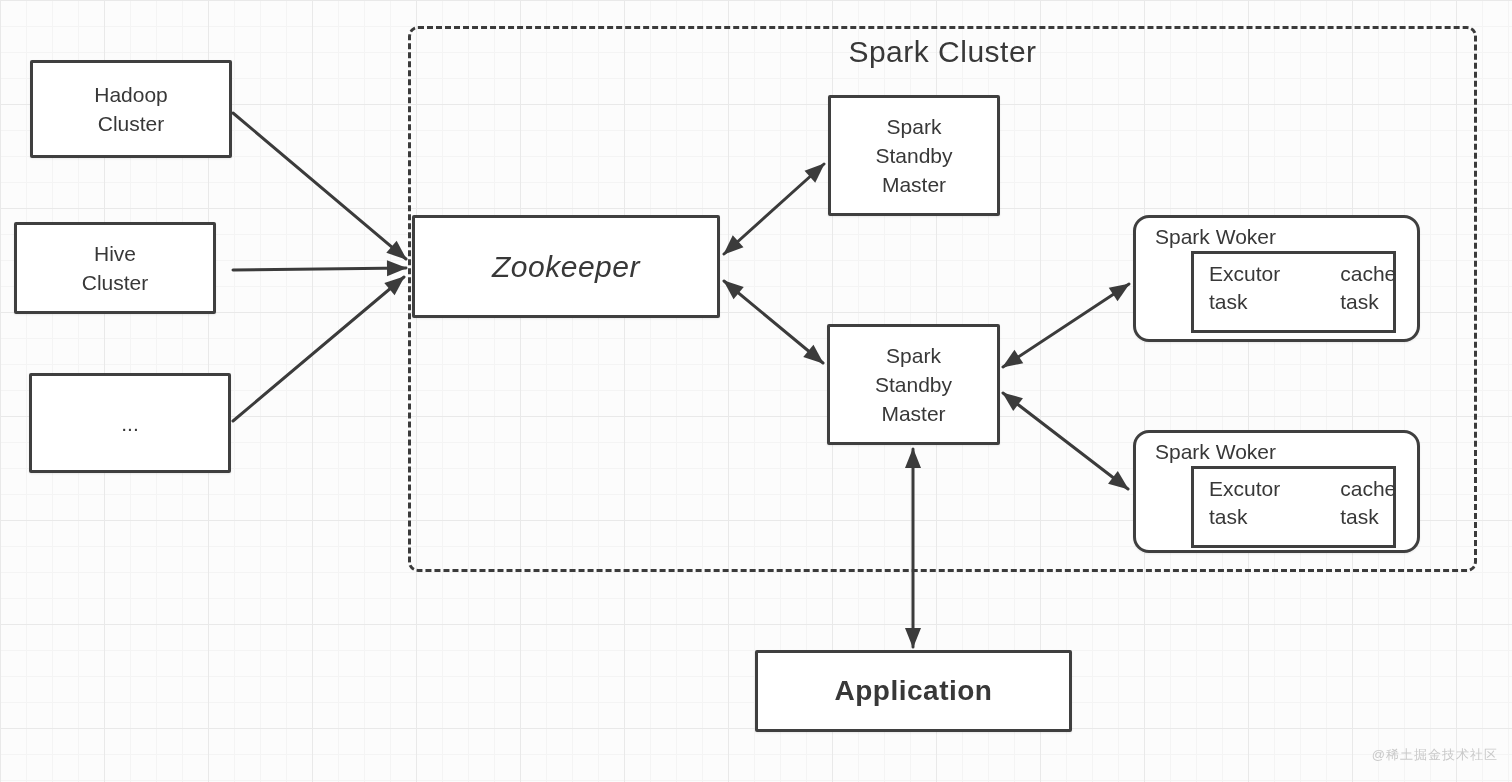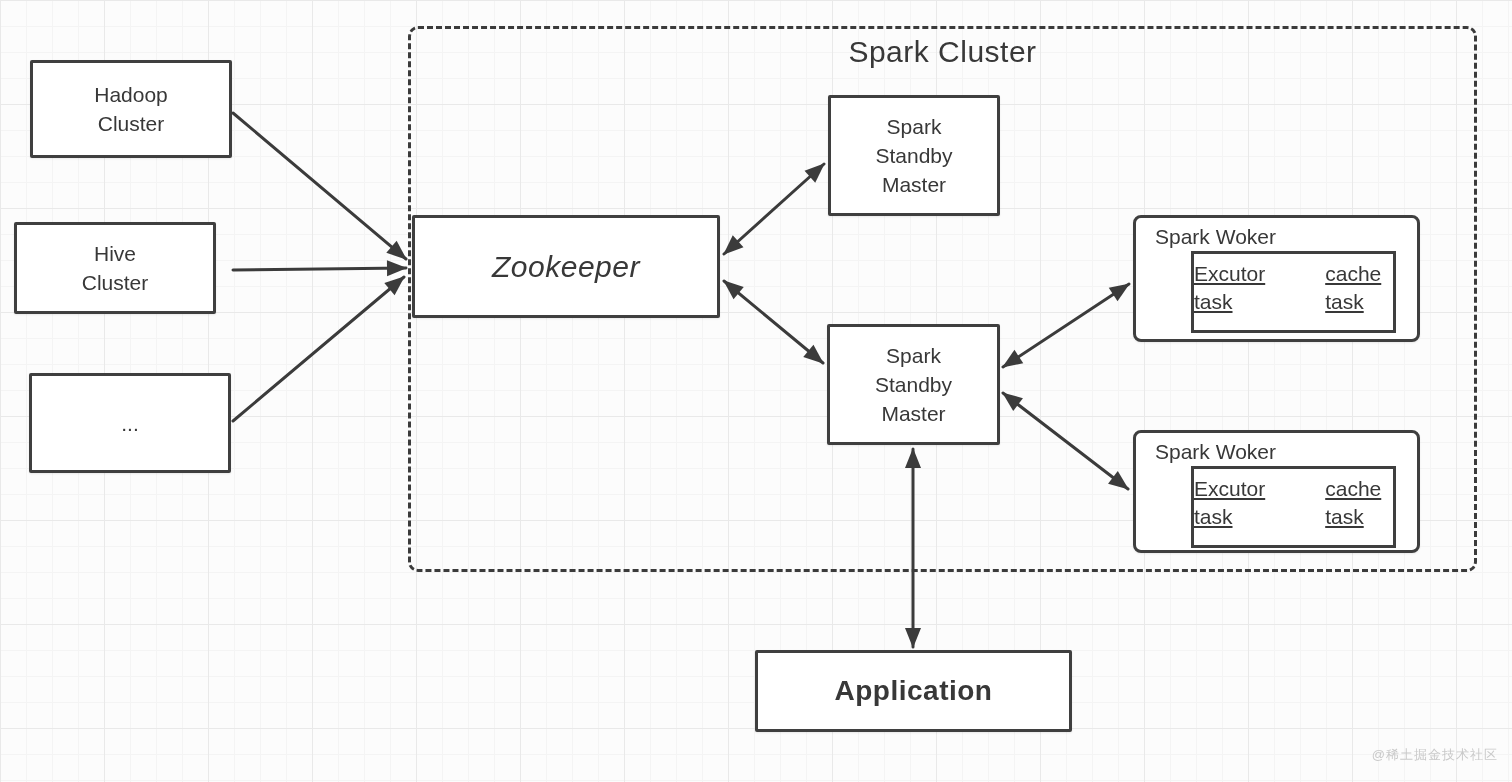--- a/index.html
+++ b/index.html
@@ -31,28 +31,28 @@
   .cluster{
     position:absolute; left:408px; top:26px; width:1069px; height:546px;
     border:3px dashed var(--line); border-radius:10px; background:transparent;
   }
   .cluster-title{
     position:absolute; top:6px; left:0; width:100%; text-align:center;
     font-size:30px; font-weight:400; color:var(--text); letter-spacing:.5px;
   }
   .worker{
     position:absolute; background:var(--box-bg);
-    border:3px solid var(--box-border); border-radius:8px;
+    border:3px solid var(--box-border); border-radius:16px;
     color:var(--text); box-shadow:0 1px 2px rgba(0,0,0,.08);
   }
   .worker-title{position:absolute; left:19px; top:5px; font-size:21px; line-height:28px;}
   .executor-box{
     position:absolute; left:55px; top:33px; width:205px; height:82px;
     border:3px solid var(--box-border); background:var(--box-bg);
-    display:flex; align-items:flex-start; padding:6px 0 0 0;text-decoration:underline;
+    display:flex; align-items:flex-start; padding:6px 0 0 15px;
   }
   .exec-col{display:flex; flex-direction:column; font-size:21px; line-height:28px;}
   .exec-col + .exec-col{margin-left:60px;}
   svg.arrows{position:absolute; left:0; top:0; pointer-events:none;}
   svg.arrows line{stroke:var(--line); stroke-width:3; stroke-linecap:round;}
   svg.arrows marker path{fill:var(--line);}
   .watermark{
     position:absolute; right:14px; bottom:18px;
     font-size:13px; color:var(--watermark); letter-spacing:1px;
   }

